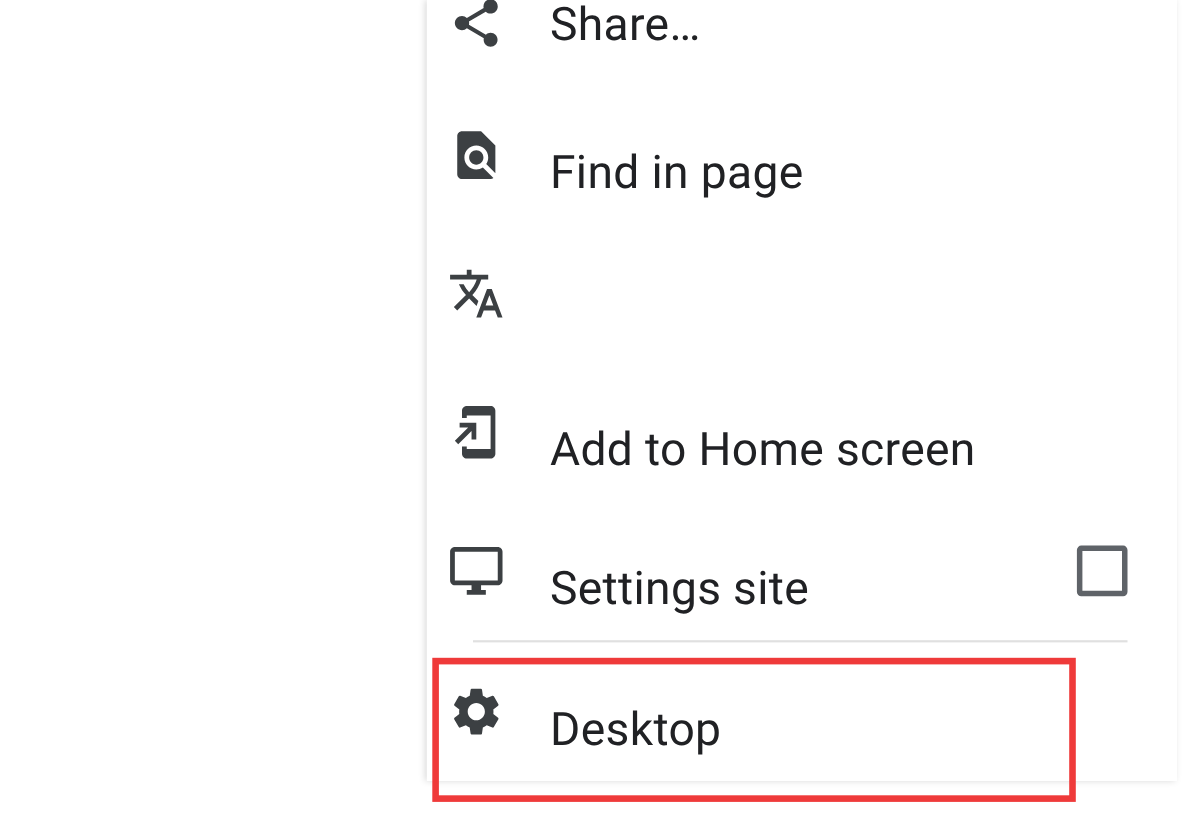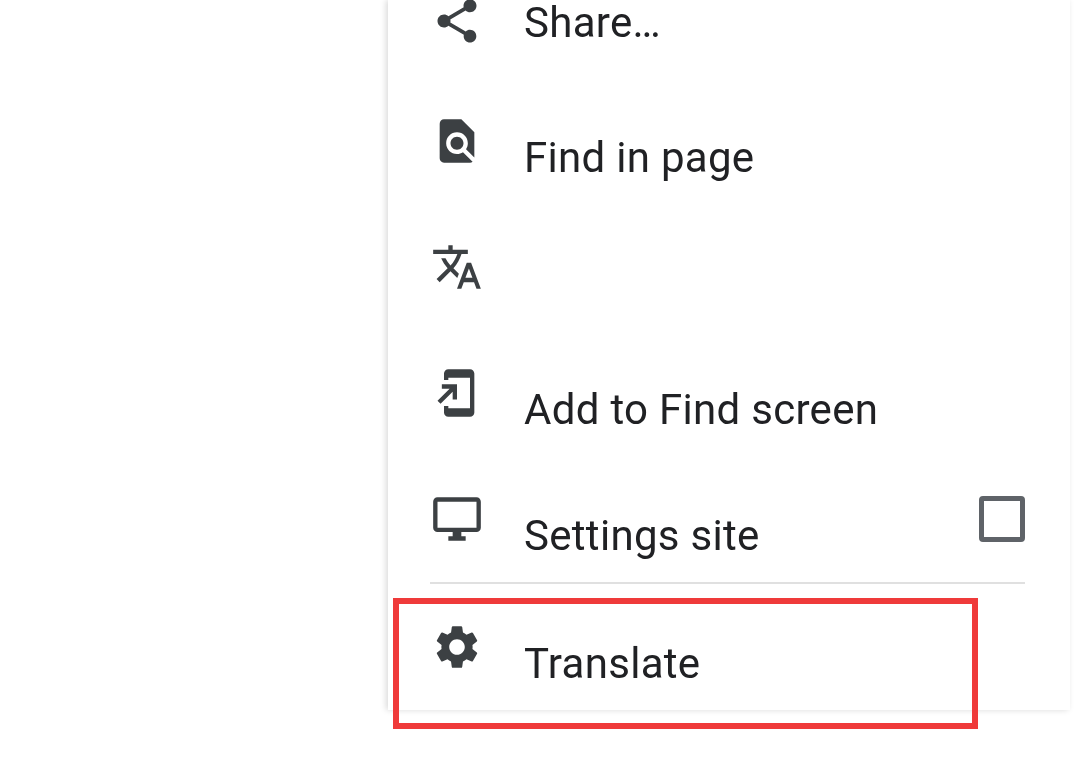--- a/index.html
+++ b/index.html
@@ -19,21 +19,21 @@
       left: 388px;
       top: 0;
       width: 682px;
       background: #ffffff;
       box-shadow: -2px 0 6px rgba(0,0,0,0.15);
     }
     .menu-item {
       display: flex;
       align-items: center;
       height: 126px;
-      padding-left: 42px;
+      padding-left: 18px;
       padding-right: 45px;
       cursor: pointer;
     }
     .menu-item.first {
       height: 78px;
       align-items: flex-start;
       padding-top: 0;
     }
     .menu-item.first .icon-wrap {
       margin-top: -6px;
@@ -116,39 +116,39 @@
         </svg>
     </span>
   </div>
 
   <div class="menu-item">
     <span class="icon-wrap">
       <svg viewBox="0 0 24 24">
           <path d="M18 1.01L8 1c-1.1 0-2 .9-2 2v3h2V5h10v14H8v-1H6v3c0 1.1.9 2 2 2h10c1.1 0 2-.9 2-2V3c0-1.1-.9-1.99-2-1.99zM10 15h2V8H5v2h3.59L3 15.59 4.41 17 10 11.41V15z"></path>
         </svg>
     </span>
-    <span class="menu-label">Add to Find screen</span>
+    <span class="menu-label">Add to Home screen</span>
   </div>
 
   <div class="menu-item">
     <span class="icon-wrap">
       <svg viewBox="0 0 24 24">
           <path d="M21 2H3c-1.1 0-2 .9-2 2v12c0 1.1.9 2 2 2h7v2H8v2h8v-2h-2v-2h7c1.1 0 2-.9 2-2V4c0-1.1-.9-2-2-2zm0 14H3V4h18v12z"></path>
         </svg>
     </span>
     <span class="menu-label">Settings site</span>
     <span class="checkbox"></span>
   </div>
 
   <div class="divider"></div>
 
   <div class="menu-item">
     <span class="icon-wrap">
       <svg viewBox="0 0 24 24">
           <path d="M19.14 12.94c.04-.3.06-.61.06-.94 0-.32-.02-.64-.07-.94l2.03-1.58c.18-.14.23-.41.12-.61l-1.92-3.32c-.12-.22-.37-.29-.59-.22l-2.39.96c-.5-.38-1.03-.7-1.62-.94l-.36-2.54c-.04-.24-.24-.41-.48-.41h-3.84c-.24 0-.43.17-.47.41l-.36 2.54c-.59.24-1.13.57-1.62.94l-2.39-.96c-.22-.08-.47 0-.59.22L2.74 8.87c-.12.21-.08.47.12.61l2.03 1.58c-.05.3-.09.63-.09.94s.02.64.07.94l-2.03 1.58c-.18.14-.23.41-.12.61l1.92 3.32c.12.22.37.29.59.22l2.39-.96c.5.38 1.03.7 1.62.94l.36 2.54c.05.24.24.41.48.41h3.84c.24 0 .44-.17.47-.41l.36-2.54c.59-.24 1.13-.56 1.62-.94l2.39.96c.22.08.47 0 .59-.22l1.92-3.32c.12-.22.07-.47-.12-.61l-2.01-1.58zM12 15.6c-1.98 0-3.6-1.62-3.6-3.6s1.62-3.6 3.6-3.6 3.6 1.62 3.6 3.6-1.62 3.6-3.6 3.6z"></path>
         </svg>
     </span>
-    <span class="menu-label">Translate</span>
+    <span class="menu-label">Desktop</span>
   </div>
 
 </div>
 
 <div class="highlight-box"></div>
 
 </body></html>

